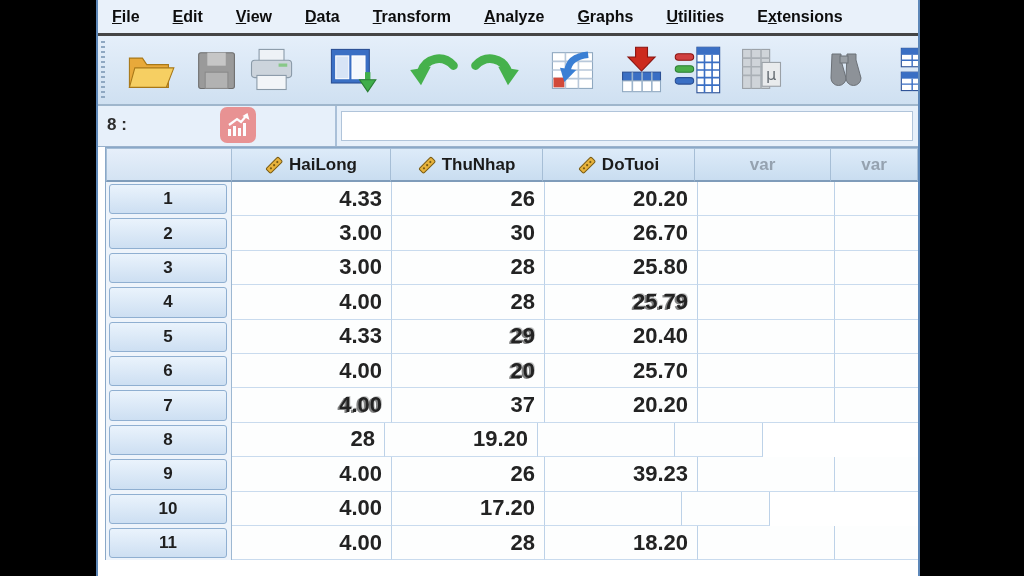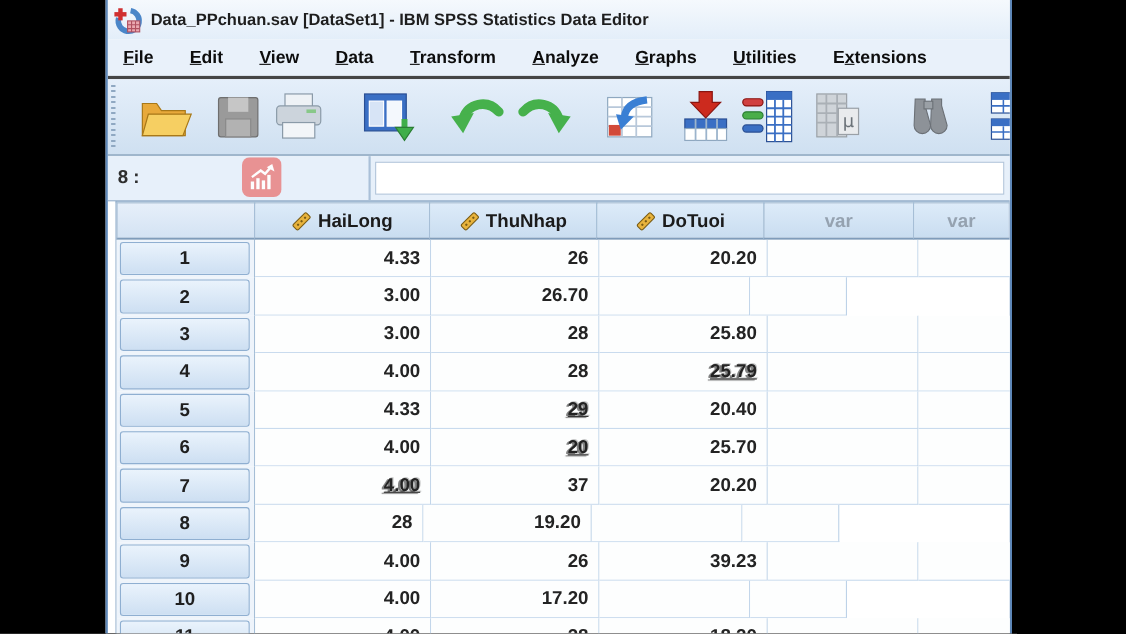--- a/index.html
+++ b/index.html
@@ -43,38 +43,28 @@
   .grow{display:flex;height:34.4px;}
   .rownum{box-sizing:border-box;flex:0 0 auto;padding:2px 4px 2px 3px;
           border-right:1px solid #9db8d2;background:#eef4fb;}
   .rownum-btn{width:100%;height:100%;box-sizing:border-box;
           background:linear-gradient(#eaf3fc,#cddff2);border:1px solid #8fafd1;border-radius:3px;
           display:flex;align-items:center;justify-content:center;
           font-size:17px;font-weight:bold;color:#1f1f1f;}
   .cell{box-sizing:border-box;flex:0 0 auto;background:#fdfefe;
         border-right:1px solid #bdd2e8;border-bottom:1px solid #c9dbee;
         display:flex;align-items:center;justify-content:flex-end;padding-right:9px;
-        font-size:17px;font-weight:bold;color:#232323;overflow:hidden;}
-  .garbled{text-shadow:-2px 1px 0 rgba(30,30,30,.55),1px -1px 0 rgba(30,30,30,.25);text-decoration:underline;}
+        font-size:22px;font-weight:bold;color:#232323;overflow:hidden;}
+  .garbled{text-shadow:-2px 1px 0 rgba(30,30,30,.55),1px -1px 0 rgba(30,30,30,.25);}
 </style>
 </head>
 <body>
 
 <div class="window">
 
-  <div class="titlebar">
-    <svg width="27" height="27" viewBox="0 0 27 27">
-      <circle cx="14" cy="14" r="9.5" fill="none" stroke="#4a86c8" stroke-width="5" stroke-dasharray="38 14" transform="rotate(-35 14 14)"></circle>
-      <rect x="1" y="6" width="11" height="4" fill="#d03030"></rect>
-      <rect x="4.5" y="2.5" width="4" height="11" fill="#d03030"></rect>
-      <rect x="13" y="14" width="11" height="10" fill="#eaa8b0" stroke="#b05060"></rect>
-      <path d="M13 17.5 h11 M13 21 h11 M16.6 14 v10 M20.2 14 v10" stroke="#b05060" stroke-width="1"></path>
-    </svg>
-    <span class="title-text">Data_PPchuan.sav [DataSet1] - IBM SPSS Statistics Data Editor</span>
-  </div>
 
   <div class="menubar" id="menubar">
       <div class="menu-item"><u>F</u>ile</div>
       <div class="menu-item"><u>E</u>dit</div>
       <div class="menu-item"><u>V</u>iew</div>
       <div class="menu-item"><u>D</u>ata</div>
       <div class="menu-item"><u>T</u>ransform</div>
       <div class="menu-item"><u>A</u>nalyze</div>
       <div class="menu-item"><u>G</u>raphs</div>
       <div class="menu-item"><u>U</u>tilities</div>
@@ -251,20 +241,21 @@
           <div class="cell" style="width: 153px;">26</div>
           <div class="cell" style="width: 153px;">20.20</div>
           <div class="cell" style="width: 137px;"></div>
           <div class="cell" style="width: 88px;"></div>
         </div>
         <div class="grow">
           <div class="rownum" style="width: 126px;">
             <div class="rownum-btn">2</div>
           </div>
           <div class="cell" style="width: 160px;">3.00</div>
+          <div class="cell" style="width: 153px;">30</div>
           <div class="cell" style="width: 153px;">26.70</div>
           <div class="cell" style="width: 137px;"></div>
           <div class="cell" style="width: 88px;"></div>
         </div>
         <div class="grow">
           <div class="rownum" style="width: 126px;">
             <div class="rownum-btn">3</div>
           </div>
           <div class="cell" style="width: 160px;">3.00</div>
           <div class="cell" style="width: 153px;">28</div>

